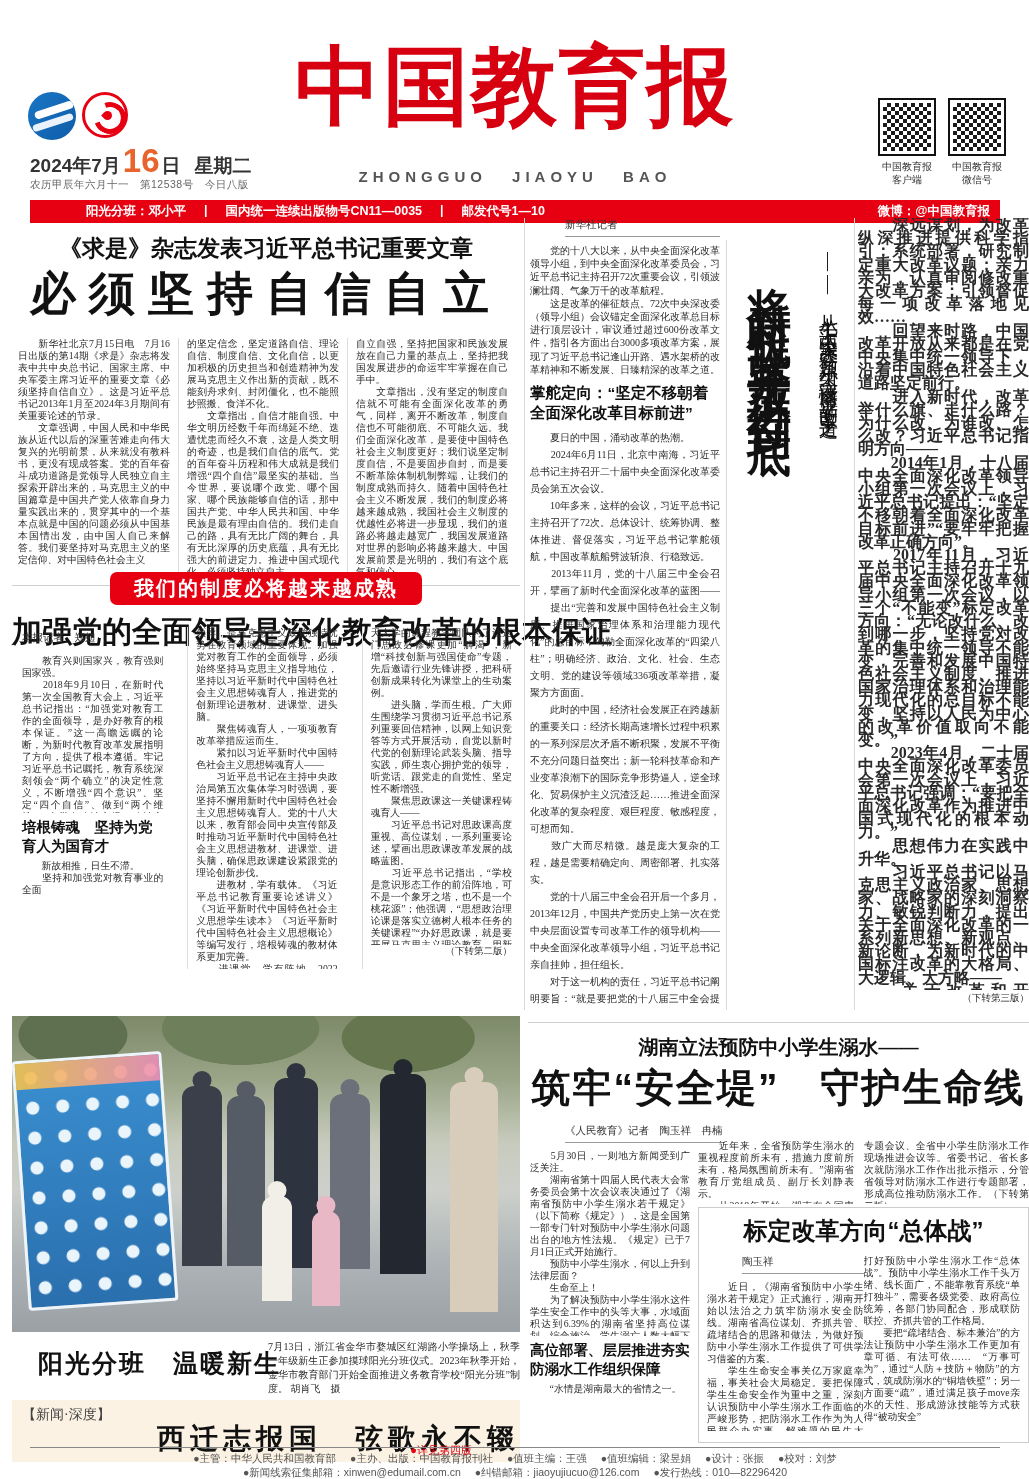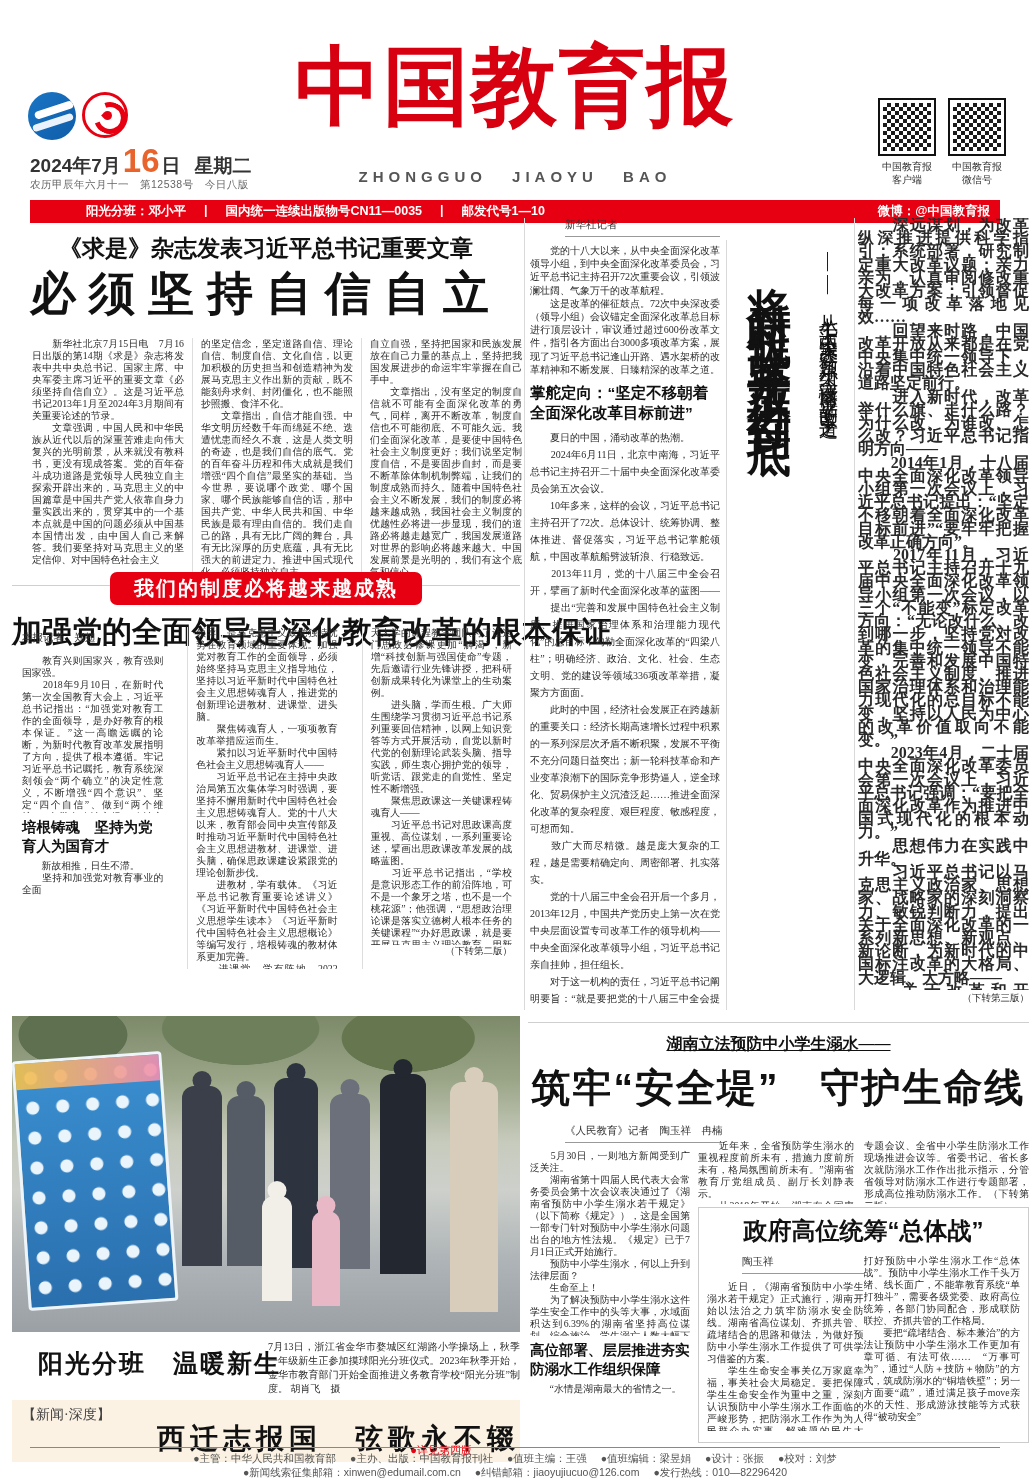--- a/index.html
+++ b/index.html
@@ -60,21 +60,21 @@
   .subhead { font-family:"Liberation Sans","DejaVu Sans",sans-serif; font-weight:bold;
     font-size:14.5px; line-height:1.3; color:#111; margin:5px 0 4px; white-space:normal; }
   .byline { font-size:10.5px; color:#333; border-bottom:1px solid #999; padding-bottom:4px; margin-bottom:7px;margin-left:35px; }
   .turn-note { font-size:9.5px; color:#2a2a2a; text-align:right; }
 
   
   .lead-kicker { position:absolute; left:12px; top:233px; width:508px; text-align:center;
     font-size:23px; font-weight:bold; color:#111; }
   .lead-headline { position:absolute; left:12px; top:263px; width:508px; text-align:center;
     font-size:46px; font-weight:bold; color:#111; letter-spacing:13px; white-space:nowrap; }
-  .lead-cols { position:absolute; left:24px; top:338px; width:506px; height:240px; display:flex;justify-content:flex-end; }
+  .lead-cols { position:absolute; left:10px; top:338px; width:506px; height:240px; display:flex;justify-content:flex-end; }
   .lead-cols .c { flex:1; padding:0 8px; }
   .lead-cols .c + .c { border-left:1px solid #ddd; }
 
   
   .badge-row { position:absolute; left:12px; top:572px; width:508px; text-align:center; }
   .badge { display:inline-block; background:#e60012; color:#fff; font-weight:bold; font-size:20px;
     padding:3px 24px; border-radius:7px; letter-spacing:2px; }
   .reform-headline { position:absolute; left:12px; top:612px; width:508px; text-align:center;
     font-size:30px; font-weight:bold; color:#111; white-space:nowrap; }
   .reform-cols { position:absolute; left:14px; top:627px; width:506px; height:342px; display:flex;gap:16px; }
@@ -118,21 +118,21 @@
 
   
   .depth { position:absolute; left:12px; top:1400px; width:508px; height:62px; background:#fbf2e3; }
   .depth-label { position:absolute; left:10px; top:6px; font-size:14px; color:#444; }
   .depth-headline { position:absolute; left:0; top:20px; width:100%; text-align:right;
     font-size:28px; font-weight:bold; letter-spacing:5px; color:#111; white-space:nowrap; }
   .depth-see { position:absolute; right:48px; bottom:4px; font-size:11px; color:#e60012; }
 
   
   .drown-kicker { position:absolute; left:528px; top:1034px; width:501px; text-align:center;
-    font-size:16px; font-weight:bold; color:#111;text-decoration:underline; }
+    font-size:20px; font-weight:bold; color:#111; }
   .drown-headline { position:absolute; left:528px; top:1061px; width:501px; text-align:center;
     font-size:39px; font-weight:bold; color:#111; letter-spacing:2px; white-space:nowrap; }
   .drown-byline { position:absolute; left:530px; top:1124px; width:160px; }
   .drown-col1 { position:absolute; left:530px; top:1150px; width:160px; height:290px; overflow:hidden; }
   .drown-col2top { position:absolute; left:698px; top:1140px; width:156px; height:64px; overflow:hidden; }
   .drown-col3top { position:absolute; left:864px; top:1140px; width:165px; height:64px; overflow:hidden; }
   .comment-box { position:absolute; left:698px; top:1207px; width:331px; height:236px;
     border:1px solid #ccc; padding:5px 8px; overflow:hidden; }
   .comment-headline { text-align:center; font-size:24px; font-weight:bold; color:#111;
     margin:2px 0 8px; white-space:nowrap; }
@@ -305,21 +305,21 @@
 　　生命至上！
 　　为了解决预防中小学生溺水这件学生安全工作中的头等大事，水域面积达到6.39%的湖南省坚持高位谋划、综合施治，学生溺亡人数大幅下降。2023年溺亡人数较上年再下降30.3%，连续两年未发生3人以上溺亡事故，全年82个县市区实现“零溺亡”，以实际行动践行了“人民至上、生命至上”。</div>
     <div class="subhead">高位部署、层层推进夯实防溺水工作组织保障</div>
     <div class="coltext">　　“水情是湖南最大的省情之一。</div>
   </div>
   <div class="drown-col2top coltext">　　近年来，全省预防学生溺水的重视程度前所未有，措施力度前所未有，格局氛围前所未有。”湖南省教育厅党组成员、副厅长刘静表示。
 　　从2018年开始，湖南在全国率先开展防范学生溺水专项行动，先后召开省委书记专题会议、省政府</div>
   <div class="drown-col3top coltext">专题会议、全省中小学生防溺水工作现场推进会议等。省委书记、省长多次就防溺水工作作出批示指示，分管省领导对防溺水工作进行专题部署，形成高位推动防溺水工作。（下转第二版）</div>
 
   <div class="comment-box">
-    <div class="comment-headline sans">政府高位统筹“总体战”</div>
+    <div class="comment-headline sans">标定改革方向“总体战”</div>
     <div class="comment-cols">
       <div class="c">
         <div class="byline">陶玉祥</div>
         <div class="coltext" style="height:150px;">　　近日，《湖南省预防中小学生溺水若干规定》正式施行，湖南开始以法治之力筑牢防溺水安全防线。湖南省高位谋划、齐抓共管、疏堵结合的思路和做法，为做好预防中小学生溺水工作提供了可供学习借鉴的方案。
 　　学生生命安全事关亿万家庭幸福，事关社会大局稳定。要把保障学生生命安全作为重中之重，深刻认识预防中小学生溺水工作面临的严峻形势，把防溺水工作作为为人民群众办实事、解难题的民生大事，做到防溺水工作一刻不放松、一丝不麻痹、一点不懈怠。
 　　要以“紧密协作、共担责任”的作为</div>
       </div>
       <div class="c coltext">打好预防中小学生溺水工作“总体战”。预防中小学生溺水工作千头万绪、线长面广，不能靠教育系统“单打独斗”，需要各级党委、政府高位统筹，各部门协同配合，形成联防联控、齐抓共管的工作格局。
 　　要把“疏堵结合、标本兼治”的方法让预防中小学生溺水工作更加有章可循、有法可依……　“万事可为”，通过“人防＋技防＋物防”的方式，筑成防溺水的“铜墙铁壁”；另一方面要“疏”，通过满足孩子move亲水的天性、形成游泳技能等方式获得“被动安全”</div>
     </div>

